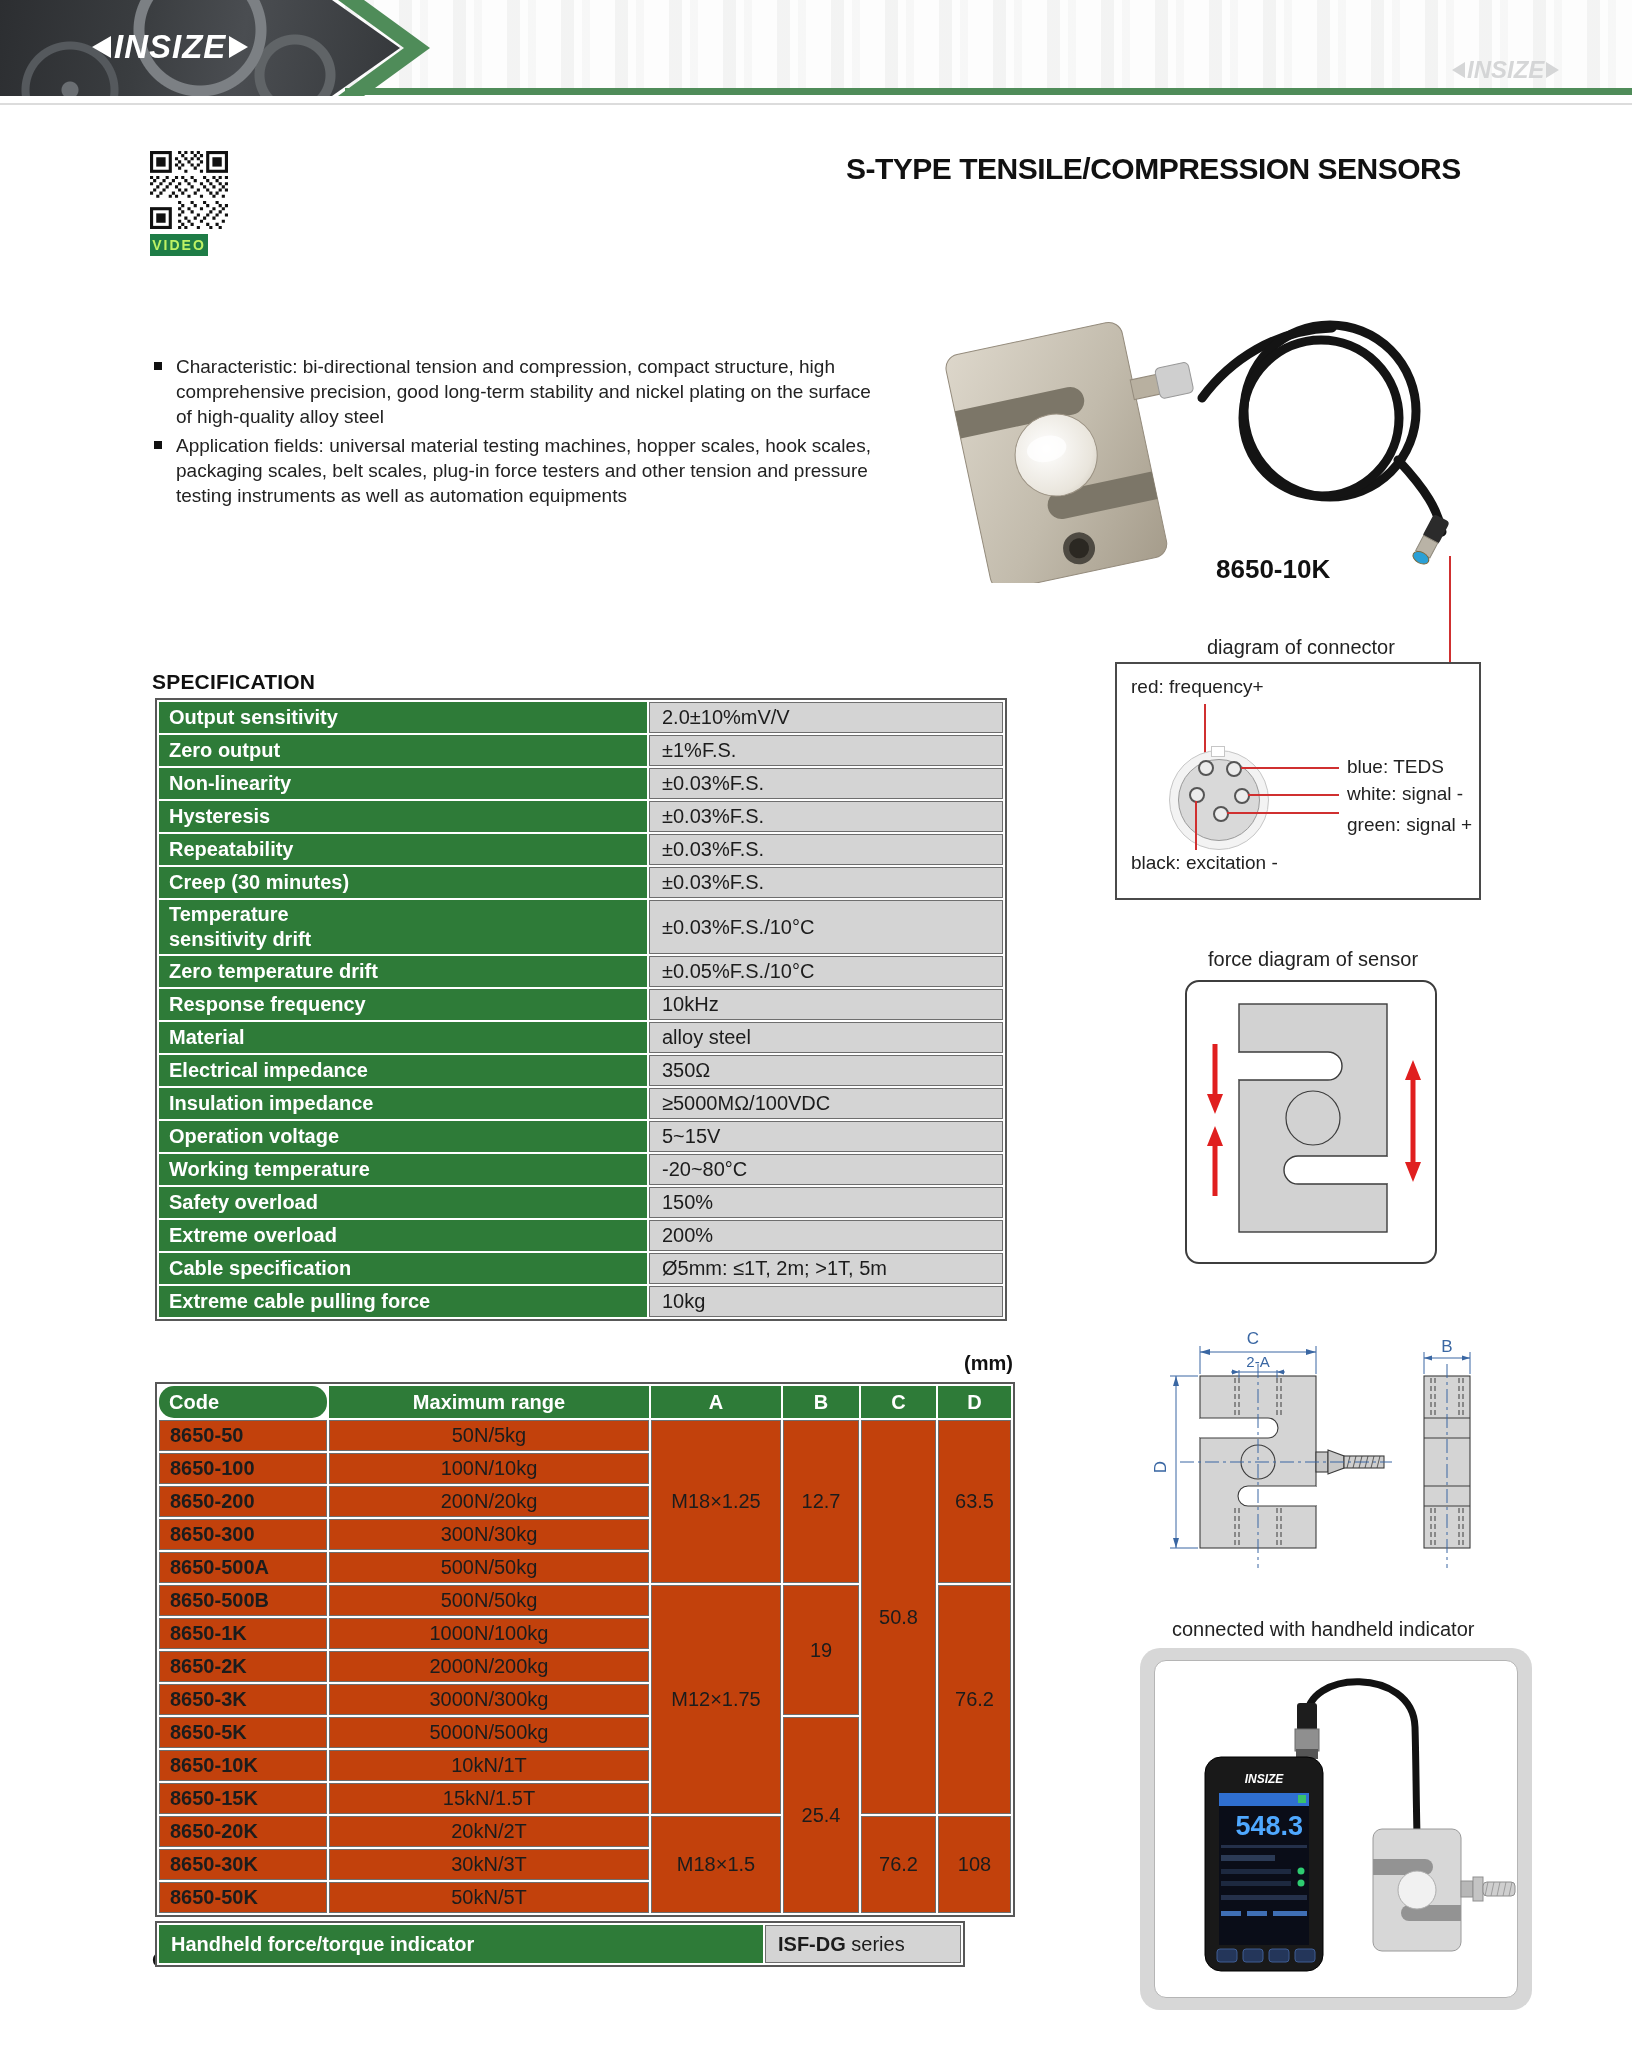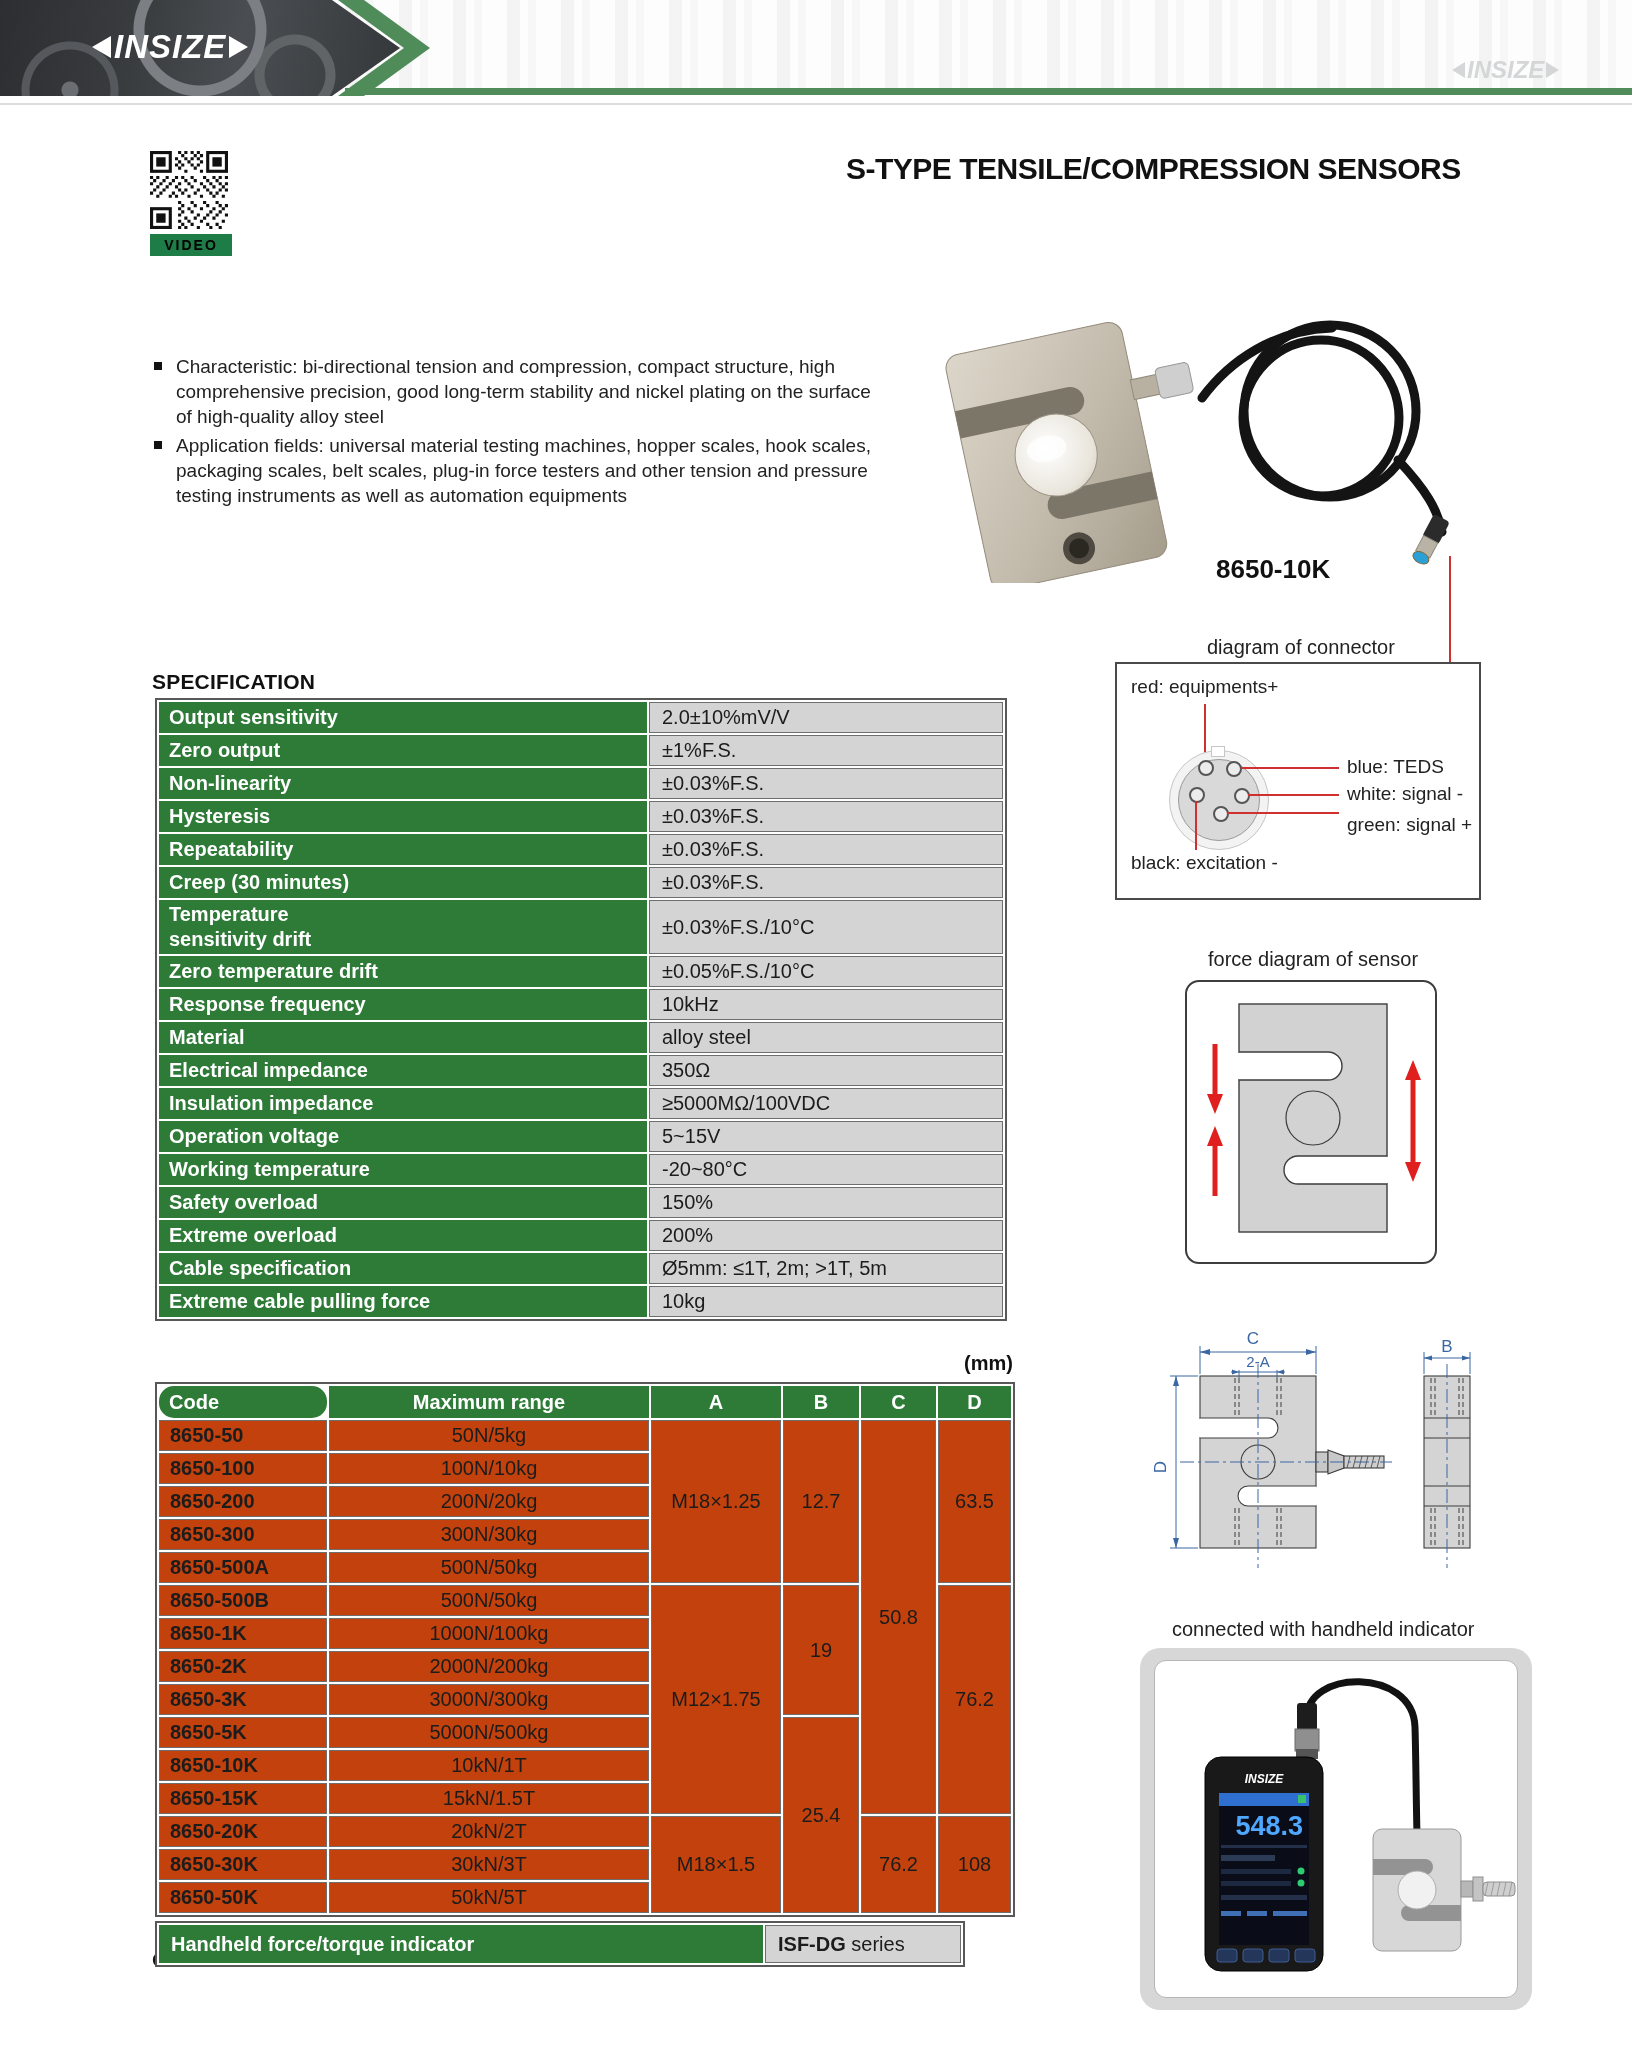--- a/index.html
+++ b/index.html
@@ -26,21 +26,21 @@
   .tri-l{border-top:11px solid transparent;border-bottom:11px solid transparent;border-right:19px solid #fff;}
   .tri-r{border-top:11px solid transparent;border-bottom:11px solid transparent;border-left:19px solid #fff;}
   .watermark{position:absolute;left:1452px;top:56px;display:flex;align-items:center;gap:2px;opacity:0.85;}
   .watermark .wm-text{color:#cfd0d1;font-size:24px;font-weight:900;font-style:italic;}
   .wm-l{border-top:8px solid transparent;border-bottom:8px solid transparent;border-right:13px solid #cfd0d1;}
   .wm-r{border-top:8px solid transparent;border-bottom:8px solid transparent;border-left:13px solid #cfd0d1;}
 
   
   .qr-wrap{position:absolute;left:150px;top:150px;width:78px;}
   .qr-box{width:78px;height:80px;background:#fff;}
-  .video-bar{width:82px;height:22px;background:#1e7c46;color:#000000;font-size:14px;font-weight:bold;
+  .video-bar{width:58px;height:22px;background:#1e7c46;color:#bef264;font-size:14px;font-weight:bold;
     letter-spacing:2px;display:flex;align-items:center;justify-content:center;}
 
   
   .page-title{position:absolute;left:846px;top:152px;font-size:30px;font-weight:800;
     letter-spacing:-0.5px;white-space:nowrap;color:#111;}
 
   
   .features{position:absolute;left:148px;top:350px;width:745px;list-style:none;margin:0;padding:0;}
   .features li{position:relative;padding-left:24px;font-size:19px;line-height:25px;color:#222;margin:4px;}
   .features li::before{content:"";position:absolute;left:2px;top:8px;width:8px;height:8px;background:#111;}
@@ -190,21 +190,21 @@
       <rect x="-9" y="0" width="18" height="26" rx="4" fill="#2b2b2b"></rect>
       <rect x="-8" y="24" width="16" height="17" fill="#b9b3a6" stroke="#8f897c"></rect>
       <ellipse cx="0" cy="45" rx="8.5" ry="5.5" fill="#2ba0d6" stroke="#7a6a3e"></ellipse>
     </g>
   </svg>
   <div class="model-label">8650-10K</div>
   <div class="red-leader"></div>
 
   <div class="conn-title">diagram of connector</div>
   <div class="conn-box">
-    <div class="conn-label" style="left:14px;top:12px;">red: equipments+</div>
+    <div class="conn-label" style="left:14px;top:12px;">red: frequency+</div>
     <div class="conn-line" style="left:87px;top:40px;width:2px;height:58px;"></div>
     <div class="conn-outer"></div>
     <div class="conn-inner"></div>
     <div class="conn-notch"></div>
     <div class="pin" style="left:81px;top:96px;"></div>
     <div class="pin" style="left:109px;top:97px;"></div>
     <div class="pin" style="left:72px;top:123px;"></div>
     <div class="pin" style="left:117px;top:124px;"></div>
     <div class="pin" style="left:96px;top:142px;"></div>
     <div class="conn-line" style="left:124px;top:103px;width:98px;height:2px;"></div>

